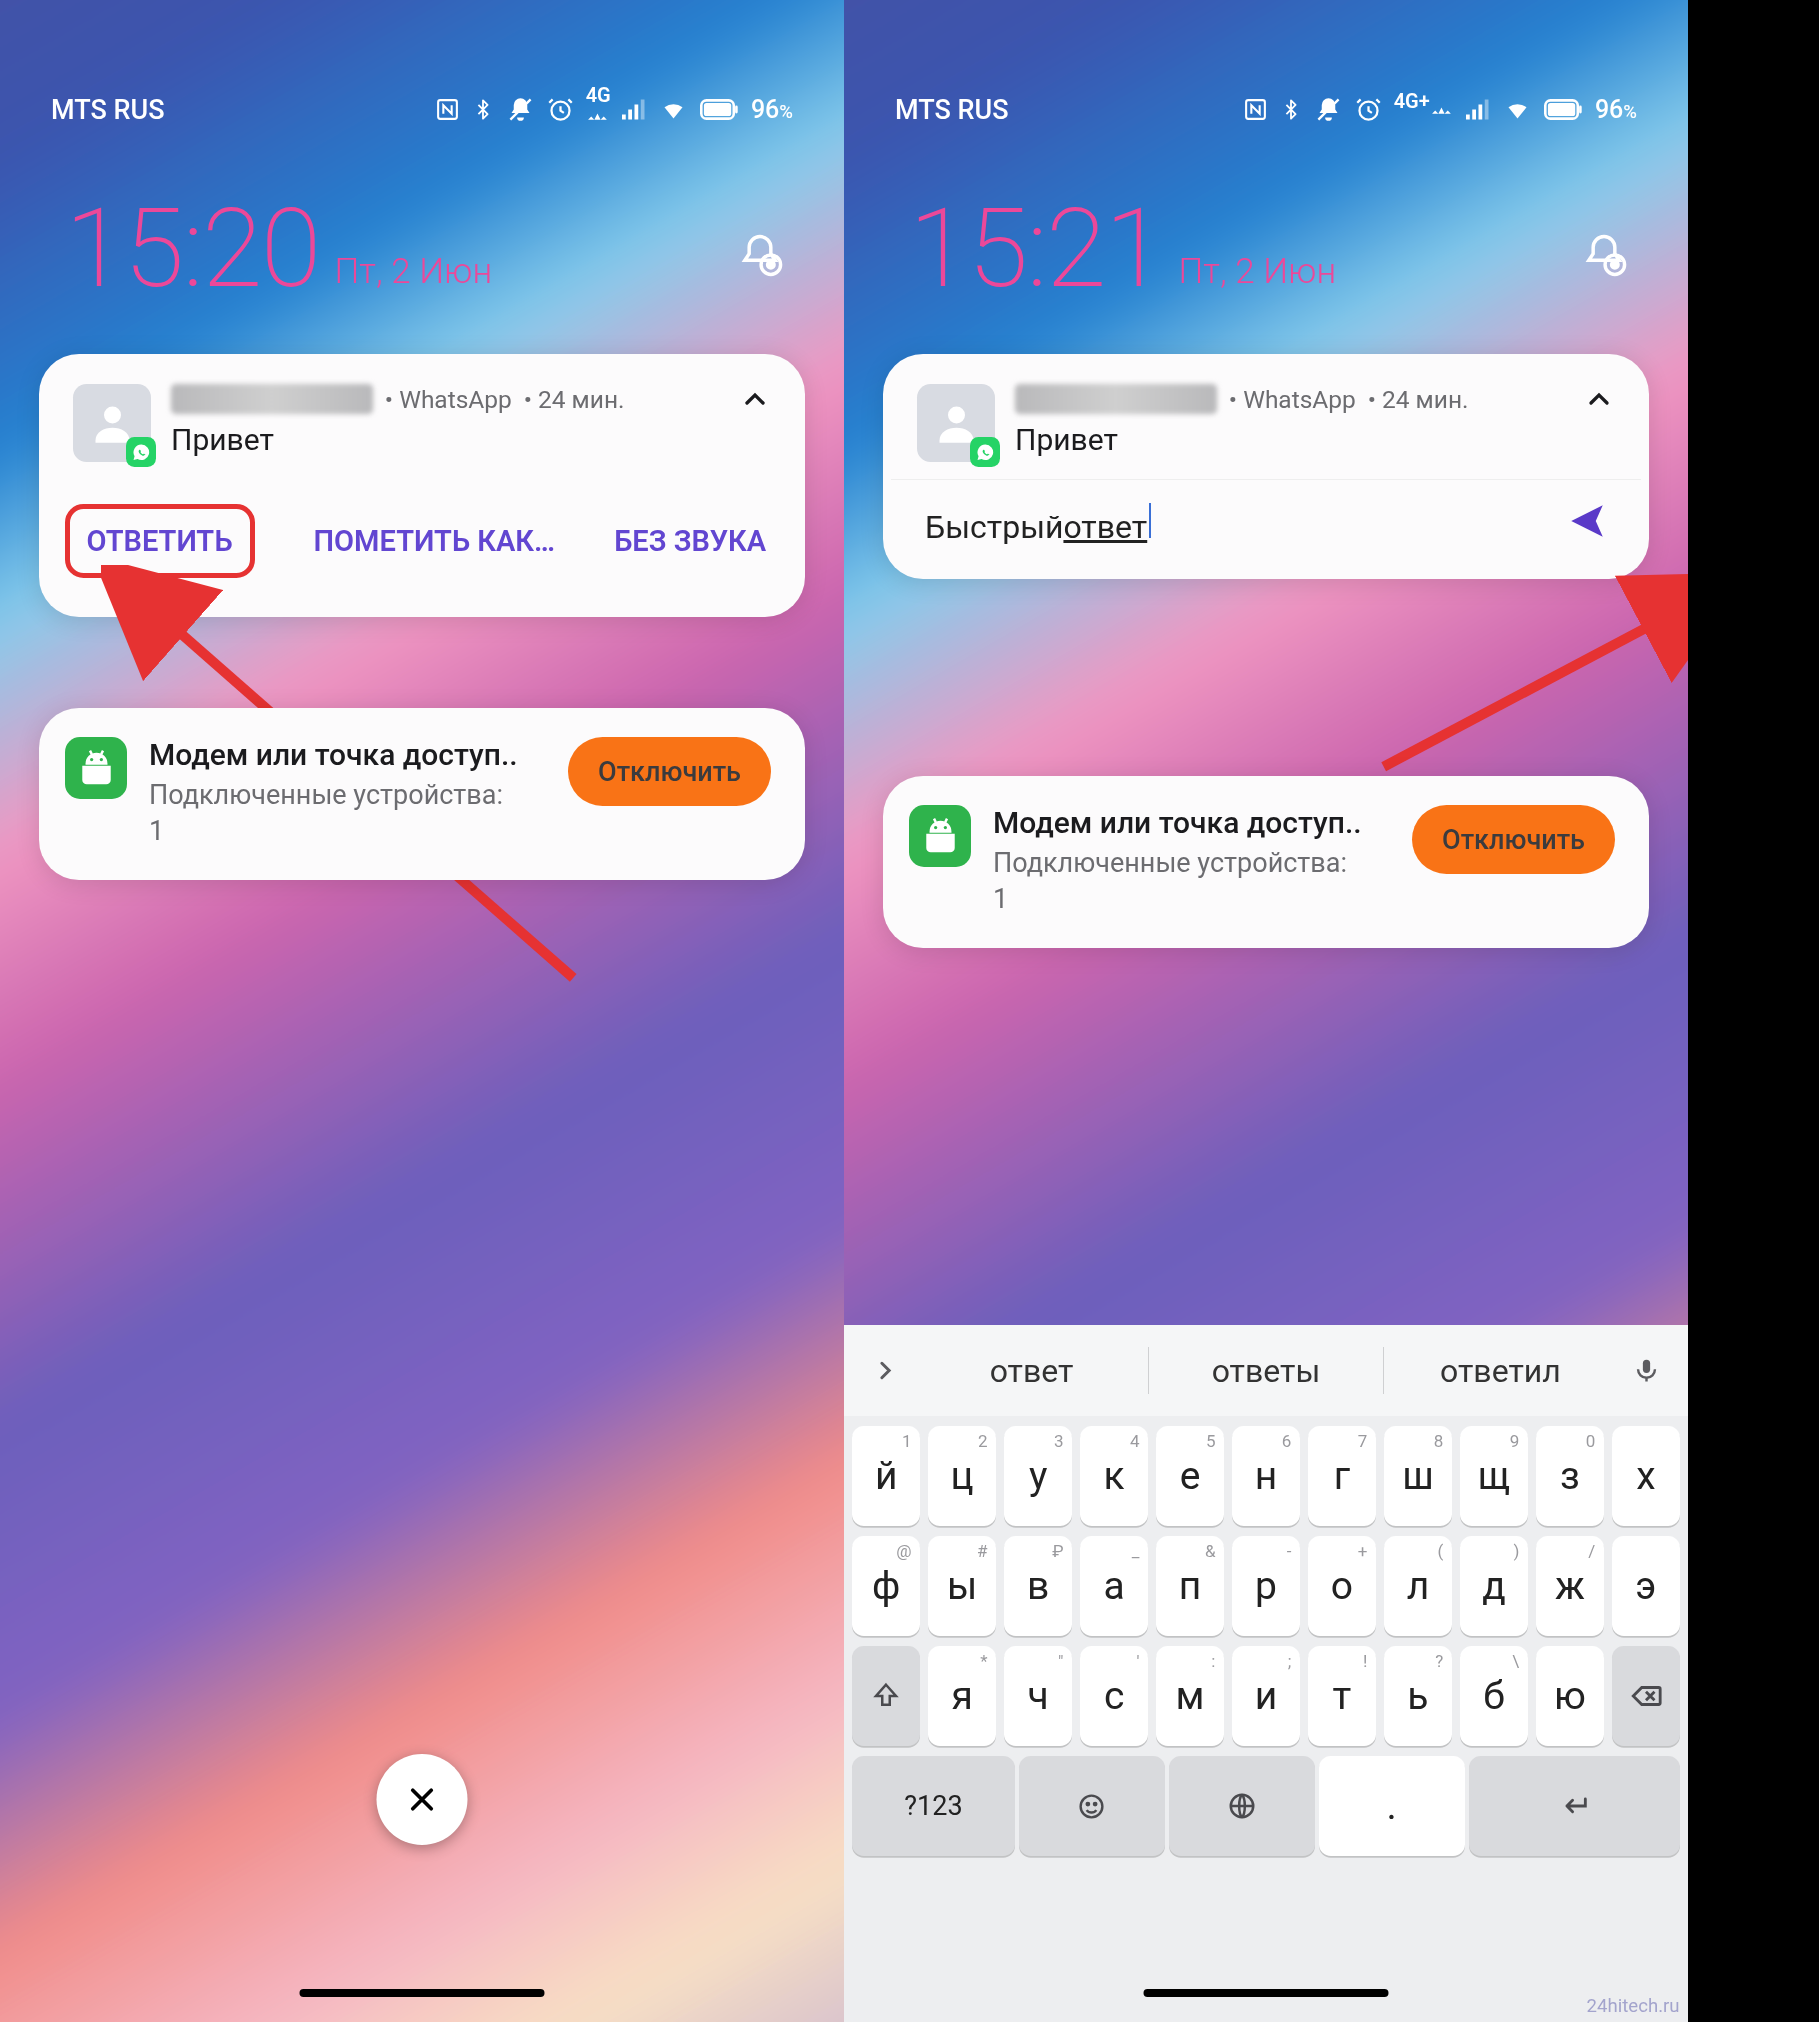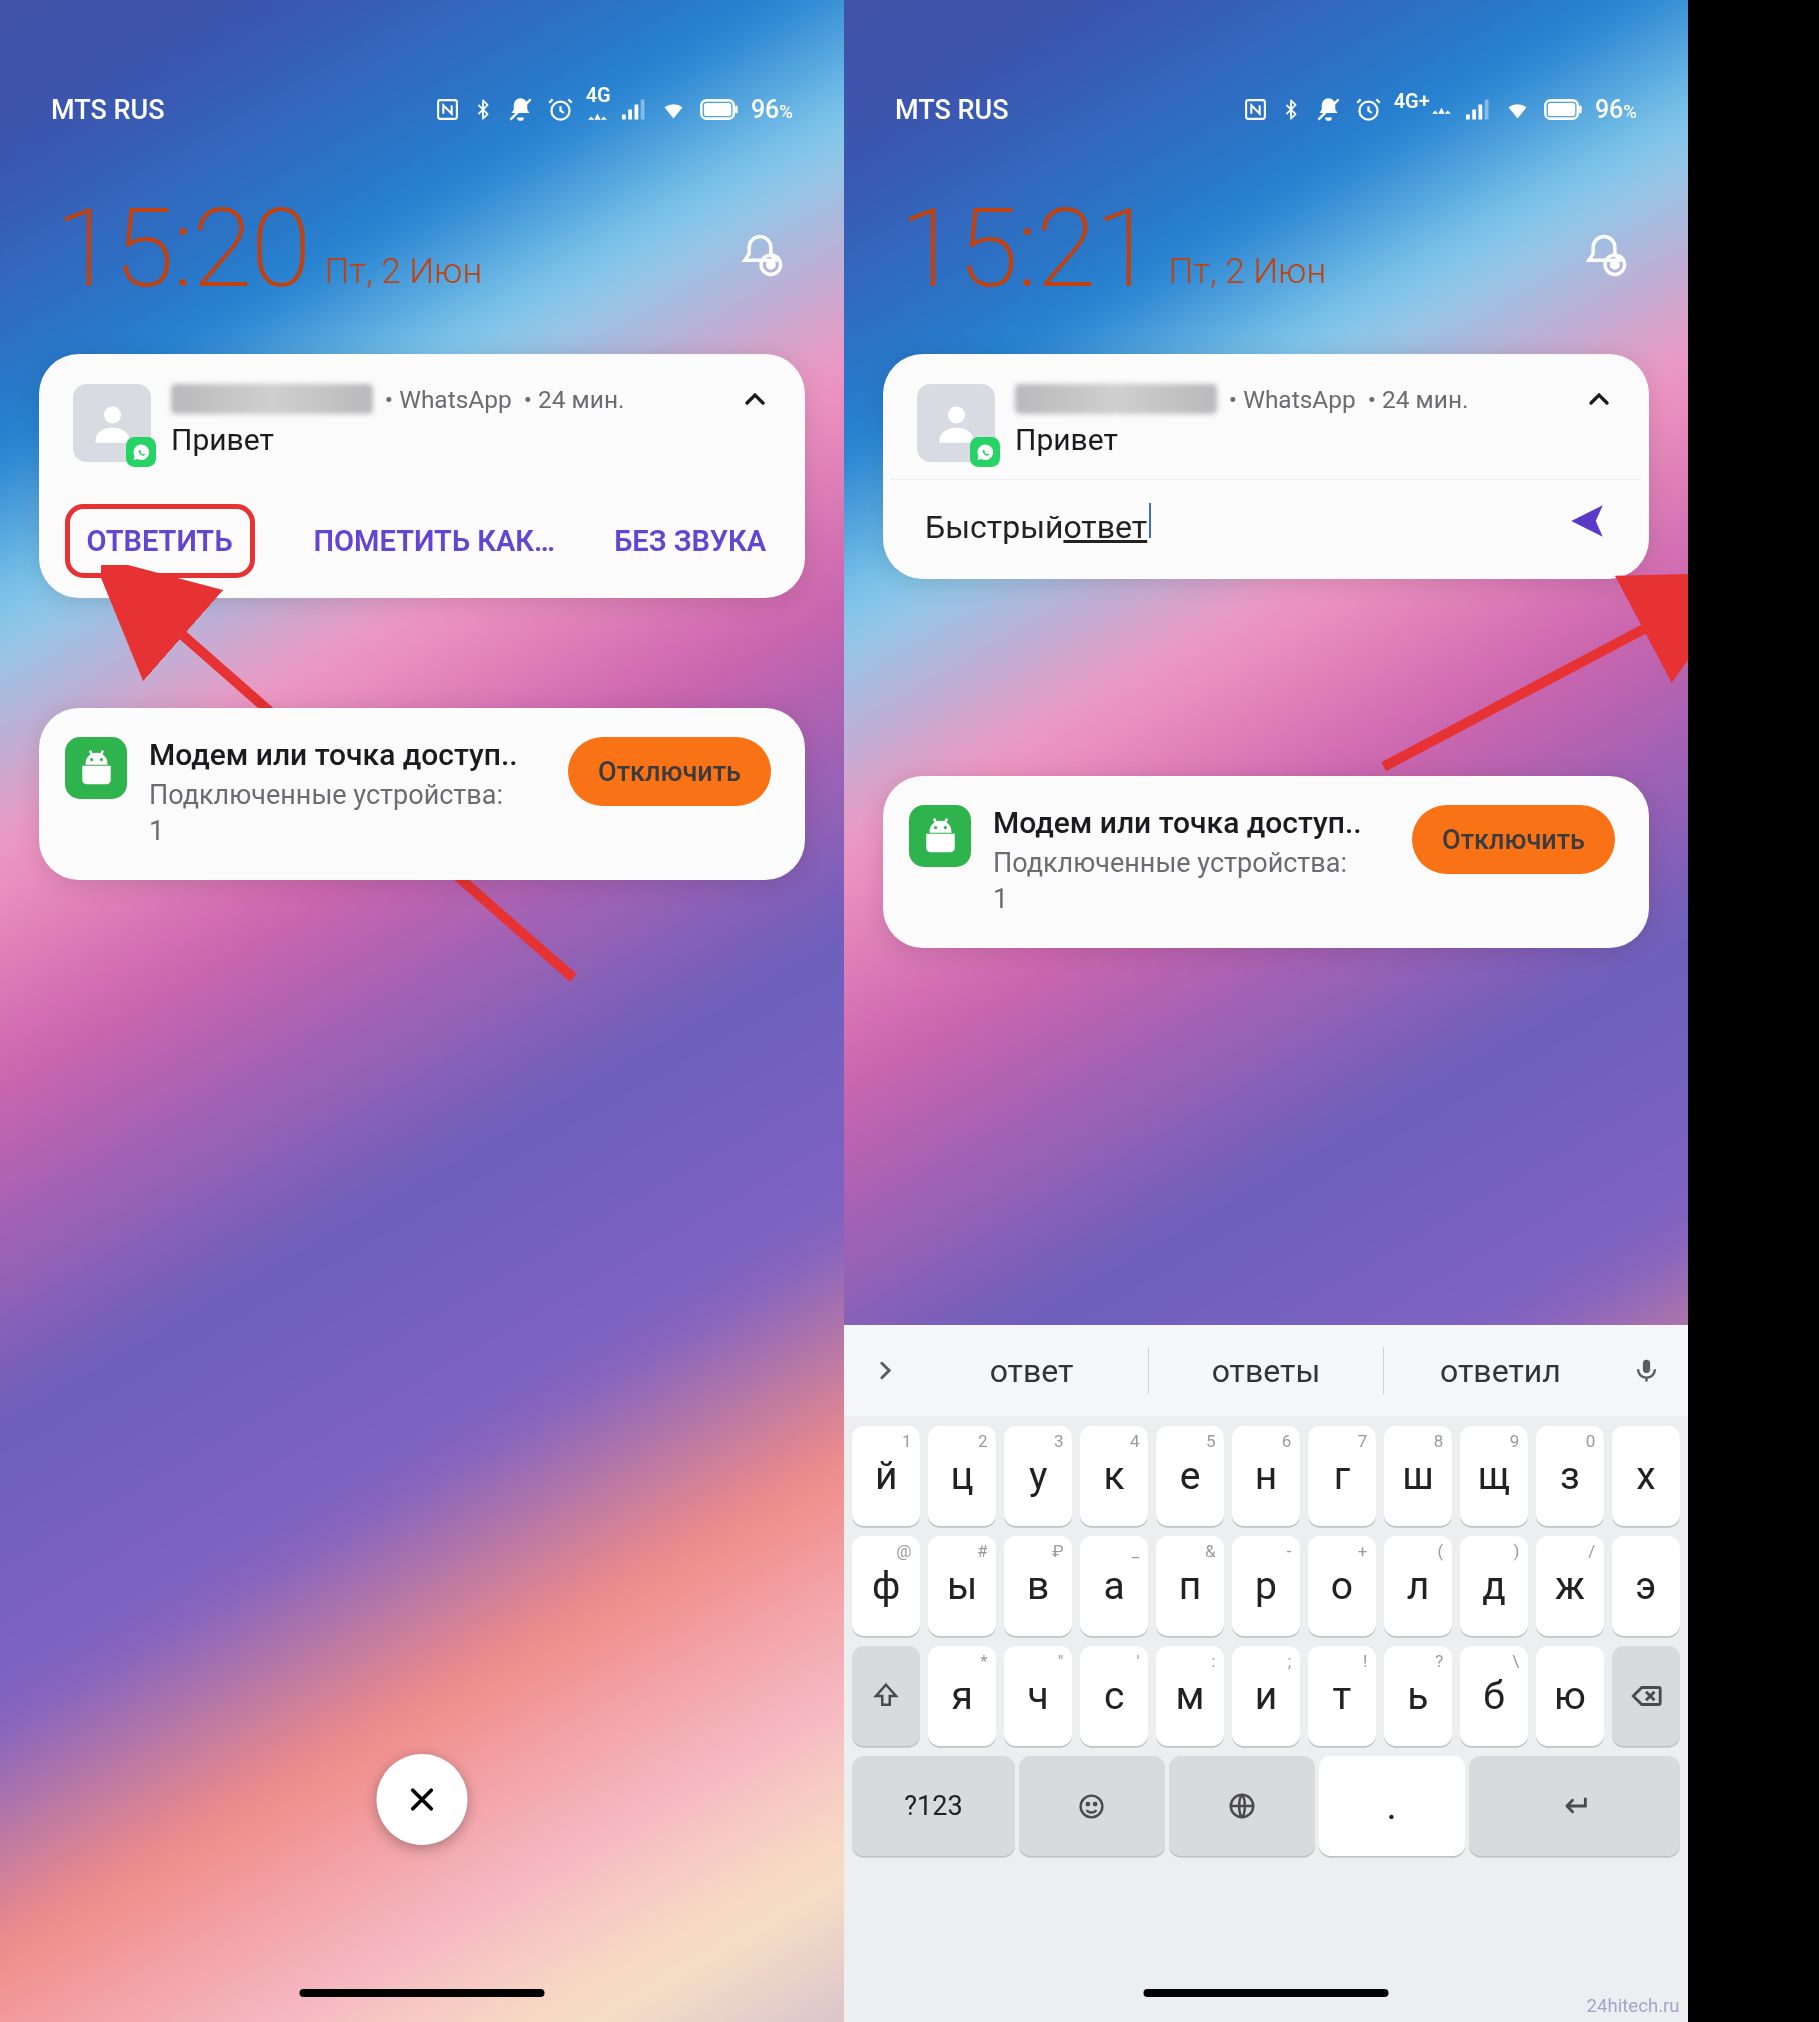--- a/index.html
+++ b/index.html
@@ -9,37 +9,37 @@
     position:absolute; inset:0;
     background: linear-gradient(150deg,#4a4f96 0%, #3f55a3 12%, #2f7fc4 22%, #8ecae6 28%, #e79abf 36%, #c168a8 44%, #6b60b1 56%, #7f65b7 66%, #e68f8c 74%, #efb9c3 82%, #f5e0c8 88%, #b9a8d1 100%);
     filter: blur(20px) saturate(115%);
     transform: scale(1.15);
   }
   .statusbar { position:absolute; top:0; left:0; right:0; height:143px; display:flex; align-items:center; justify-content:space-between; padding: 76px 51px 0 51px; color:#fff; font-size:27px; font-weight:500;}
   .status-icons { display:flex; align-items:center; gap:11.8px;}
   .status-icons svg, .status-icons .txt { height:27px; display:block;}
   .status-icons .txt { font-size:25px; font-weight:500; line-height:27px;}
   .status-icons .net { font-size:20px; font-weight:600; line-height:11.8px;}
-  .clock-row { position:absolute; top:194px; left:4px; right:0; display:flex; align-items:flex-end; padding: 0 51px; color:#c2410c;}
+  .clock-row { position:absolute; top:194px; left:14px; right:0; display:flex; align-items:flex-end; padding: 0 51px; color:#ec4899;}
   .clock { font-size:110px; font-weight:200; letter-spacing: -1.7px; line-height:1;}
   .date { font-size:35px; font-weight:300; margin-left:15px; margin-bottom:11.8px;}
   .gear-btn { margin-left:auto; margin-bottom:15px; width:59px; height:59px; position:relative;}
   .card { position:absolute; left:39px; right:39px; background:#fcfbfc; border-radius:40px; box-shadow: 0 3.4px 25px rgba(0,0,0,.12);}
   .notif-head { display:flex; align-items:flex-start; padding:30px 34px 17px 34px; gap:20px;}
   .avatar-wrap { position:relative; width:78px; height:78px; flex:none;}
   .avatar { width:78px; height:78px; border-radius:13.5px; background:#d8dbe2; display:flex; align-items:center; justify-content:center;}
   .avatar svg { width:51px; height:51px; }
   .wa-badge { position:absolute; bottom:-5px; right:-5px; width:30px; height:30px; border-radius:8.4px; background:#25D366; display:flex; align-items:center; justify-content:center;}
   .notif-body { flex:1; }
   .sender-row { display:flex; align-items:center; gap:11.8px;}
   .sender-blur { width:202px; height:30px; border-radius:5px; background:linear-gradient(90deg,#b9b9bb,#cfcfcf,#b9b9bb); filter:blur(2.5px); box-shadow: 0 0 0 0.8px rgba(0,0,0,.05);}
   .meta { color:#6c6c70; font-size:24.5px;}
   .msg { font-size:30px; color:#1b1b1e; margin-top:8.4px;}
   .chev { position:absolute; top:29px; right:34px; }
-  .actions { display:flex; justify-content:space-between; align-items:center; padding: 25px 39px 20px 39px; color:#6246d1; font-size:29px; font-weight:600; letter-spacing:0.4px;}
+  .actions { display:flex; justify-content:space-between; align-items:center; padding: 25px 39px 39px 39px; color:#6246d1; font-size:29px; font-weight:600; letter-spacing:0.4px;}
   .action-btn { background:transparent; border:none; color:#6246d1; font-size:29px; font-weight:600; font-family:inherit;}
   .reply-box { border:5px solid #e63232; border-radius:18.6px; padding: 15px 17px; margin-left:-13.5px;}
   .hotspot-card { padding: 29px 34px 30px 26px; display:flex; align-items:flex-start; gap:22px;}
   .hs-icon { width:62px; height:62px; border-radius:15px; background:#2fb34c; display:flex; align-items:center; justify-content:center; flex:none;}
   .hs-body { flex:1;}
   .hs-title { font-size:30px; color:#1b1b1e; font-weight:500; margin-bottom:5px; white-space:nowrap;}
   .hs-sub { font-size:27px; color:#6c6c70; line-height:1.35;}
   .pill { background:#f97316; border:none; color:#3b3b3e; font-size:27px; font-weight:500; border-radius:84px; padding:18.6px 30px; font-family:inherit; white-space:nowrap;}
   .close-btn { position:absolute; left:50%; transform:translateX(-50%); width:91px; height:91px; background:#fff; border-radius:84px; display:flex; align-items:center; justify-content:center; box-shadow:0 3.4px 13.5px rgba(0,0,0,.3);}
   .navbar-hint { position:absolute; bottom:25px; left:50%; transform:translateX(-50%); width:245px; height:8.4px; background:#000; border-radius:84px;}

